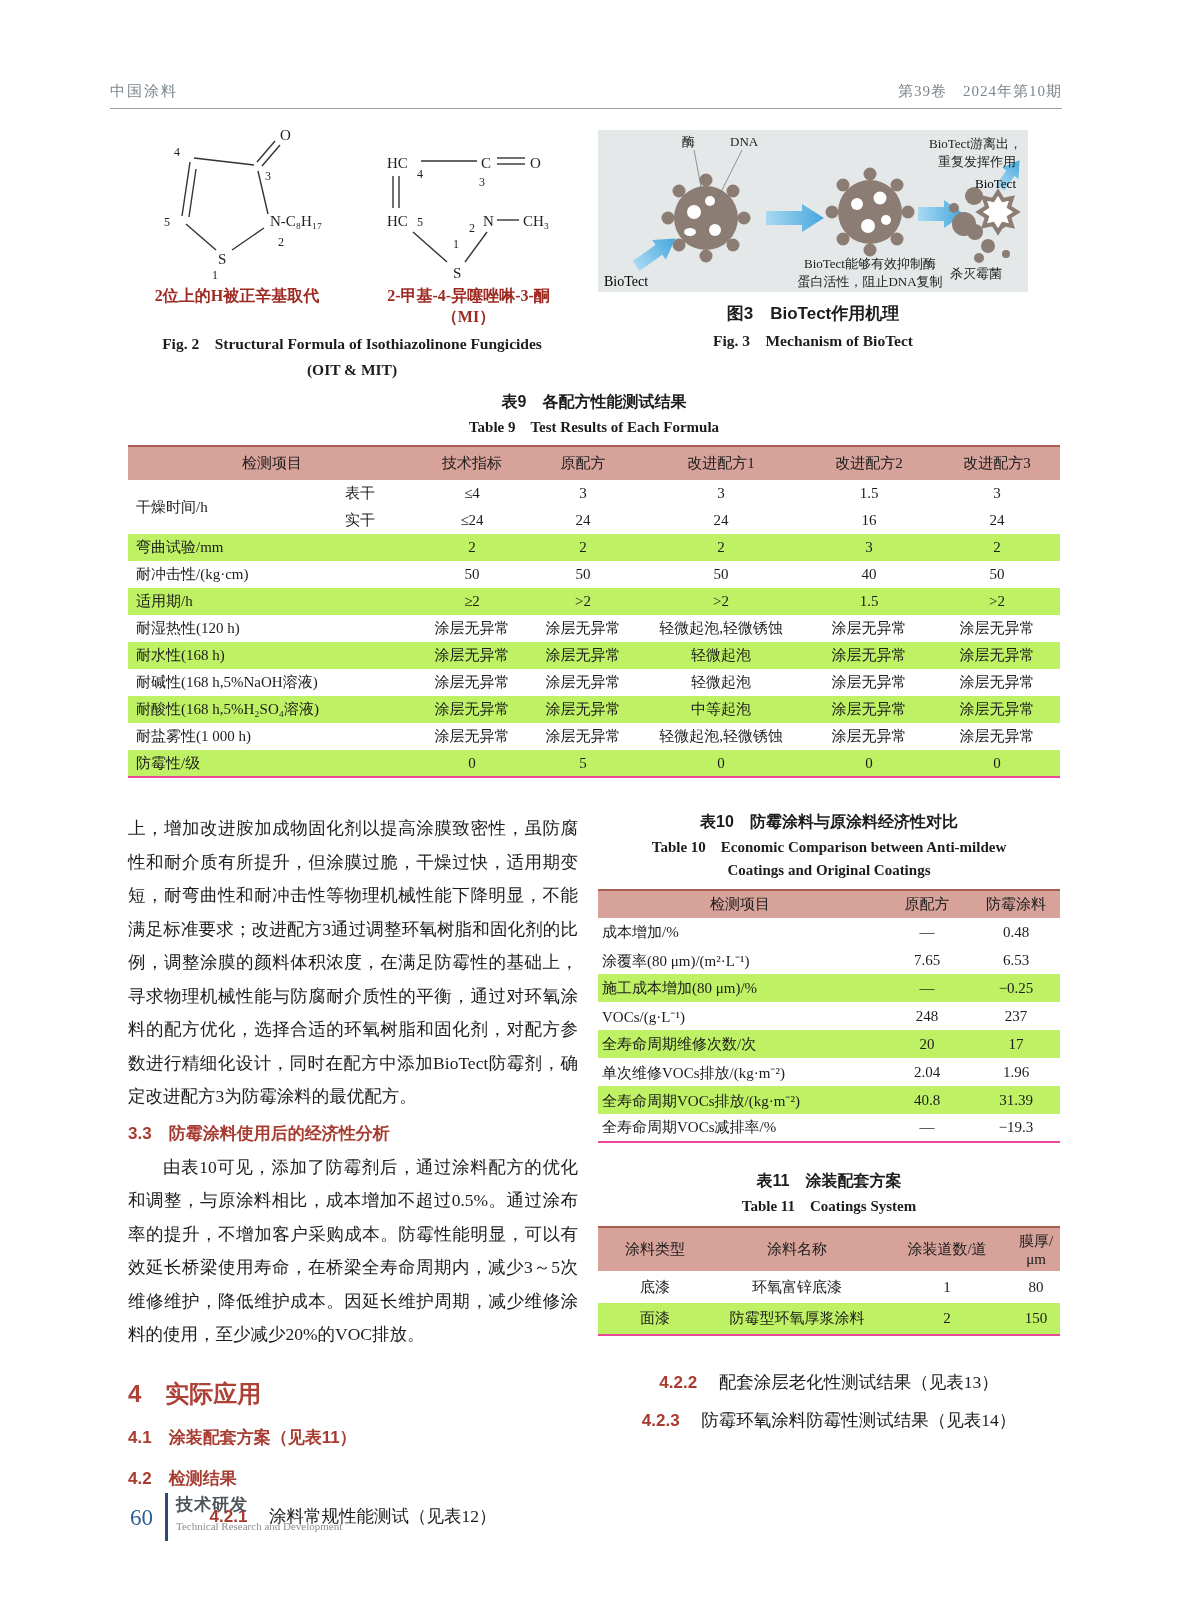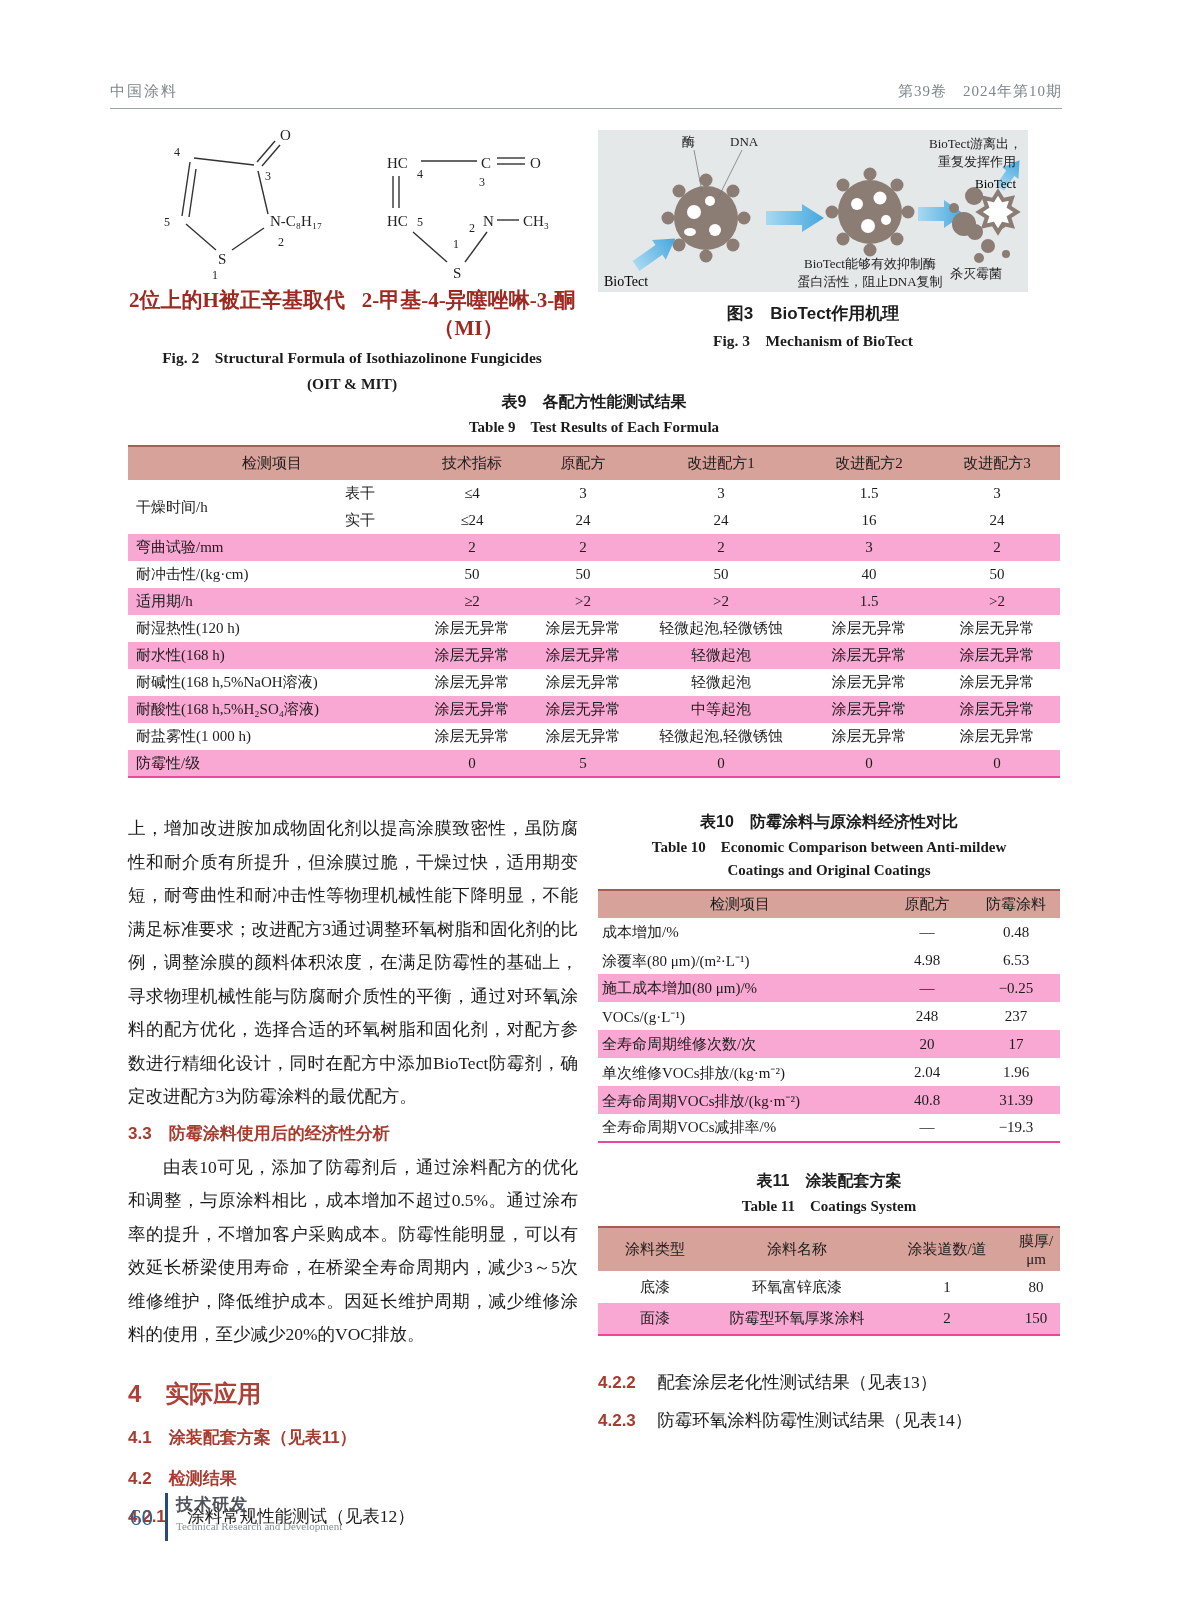--- a/index.html
+++ b/index.html
@@ -8,41 +8,41 @@
 
   
   .runhead { position:absolute; top:82px; left:110px; width:952px;
              font-size:15px; color:#7d868d; letter-spacing:2px; }
   .runhead .right { float:right; letter-spacing:1px; }
   .runhead-rule { position:absolute; top:108px; left:110px; width:952px; height:1px; background:#9aa2a8; }
 
   
   .fig2 { position:absolute; top:128px; left:128px; width:448px; }
   .fig2-structs { display:flex; justify-content:space-between; }
-  .redcap { color:#9e2921; font-weight:bold; font-size:21px; text-align:center; margin-top:2px; }
+  .redcap { color:#9e2921; font-weight:bold; font-size:16px; text-align:center; margin-top:2px; }
   .figcap-zh { text-align:center; font-weight:bold; font-size:17px; margin-top:10px;
                font-family:"Liberation Sans", sans-serif; }
   .figcap-en { text-align:center; font-weight:bold; font-size:15.5px; margin-top:6px; }
   svg text { font-family:"Liberation Serif", serif; }
   .atom { font-size:15px; fill:#222; }
   .num  { font-size:12px; fill:#222; }
   .bond { stroke:#333; stroke-width:1.4; }
 
   
   .fig3 { position:absolute; top:130px; left:598px; width:430px; }
   .fig3-panel { width:430px; height:162px; background:#e5e8e9; }
   .fig3 .zh13 { font-size:13px; fill:#222; }
 
   
   .tbl-title-zh { text-align:center; font-weight:bold; font-size:16px;
                   font-family:"Liberation Sans", sans-serif; }
   .tbl-title-en { text-align:center; font-weight:bold; font-size:15px; margin-top:5px; }
   table { border-collapse:collapse; width:100%; font-size:15px; }
   .pinkh td { background:#d7a29a; }
-  .pink  td { background:#f9a8d4; }
+  .pink  td { background:#bef264; }
   td { padding:3.5px 2px; text-align:center; vertical-align:middle; }
   td.lbl { text-align:left; padding-left:8px; }
   .ttop { border-top:2px solid #a65d52; }
   .tbot { border-bottom:2px solid #ec4899; }
 
   
   .t9 { position:absolute; top:392px; left:128px; width:932px; }
   .t9 table td { height:27px; }
   .t9 .pinkh td { height:34px; }
 
@@ -50,21 +50,21 @@
   .colL { position:absolute; top:812px; left:128px; width:450px; }
   .colR { position:absolute; top:812px; left:598px; width:462px; }
   .para { font-size:17.5px; line-height:33.5px; text-align:justify; }
   .indent { text-indent:2em; }
   .h3 { color:#a73b30; font-weight:bold; font-size:17px; margin:8px 0 6px 0;
         font-family:"Liberation Sans", sans-serif; }
   .h1 { color:#ad4037; font-weight:bold; font-size:24px; margin:26px 0 14px 0;
         font-family:"Liberation Sans", sans-serif; }
   .h4num { color:#a73b30; font-weight:bold; font-family:"Liberation Sans", sans-serif; font-size:17px; }
   .h4txt { font-size:17.5px; }
-  .subitem { margin-top:14px; }
+  .subitem { margin-top:14px;text-align:center; }
 
   
   .t10 { margin-top:0; }
   .t10 td { height:28px; }
   .t10 td.lbl { padding-left:4px; }
   .t11block { margin-top:28px; }
   .t11 td { height:32px;padding-left:24px; }
 
   
   .footer { position:absolute; top:1493px; left:130px; }
@@ -371,21 +371,21 @@
         <td>原配方</td>
         <td>防霉涂料</td>
       </tr>
       <tr>
         <td class="lbl">成本增加/%</td>
         <td>—</td>
         <td>0.48</td>
       </tr>
       <tr>
         <td class="lbl">涂覆率(80 μm)/(m²·L⁻¹)</td>
-        <td>4.98</td>
+        <td>7.65</td>
         <td>6.53</td>
       </tr>
       <tr class="pink">
         <td class="lbl">施工成本增加(80 μm)/%</td>
         <td>—</td>
         <td>−0.25</td>
       </tr>
       <tr>
         <td class="lbl">VOCs/(g·L⁻¹)</td>
         <td>248</td>

